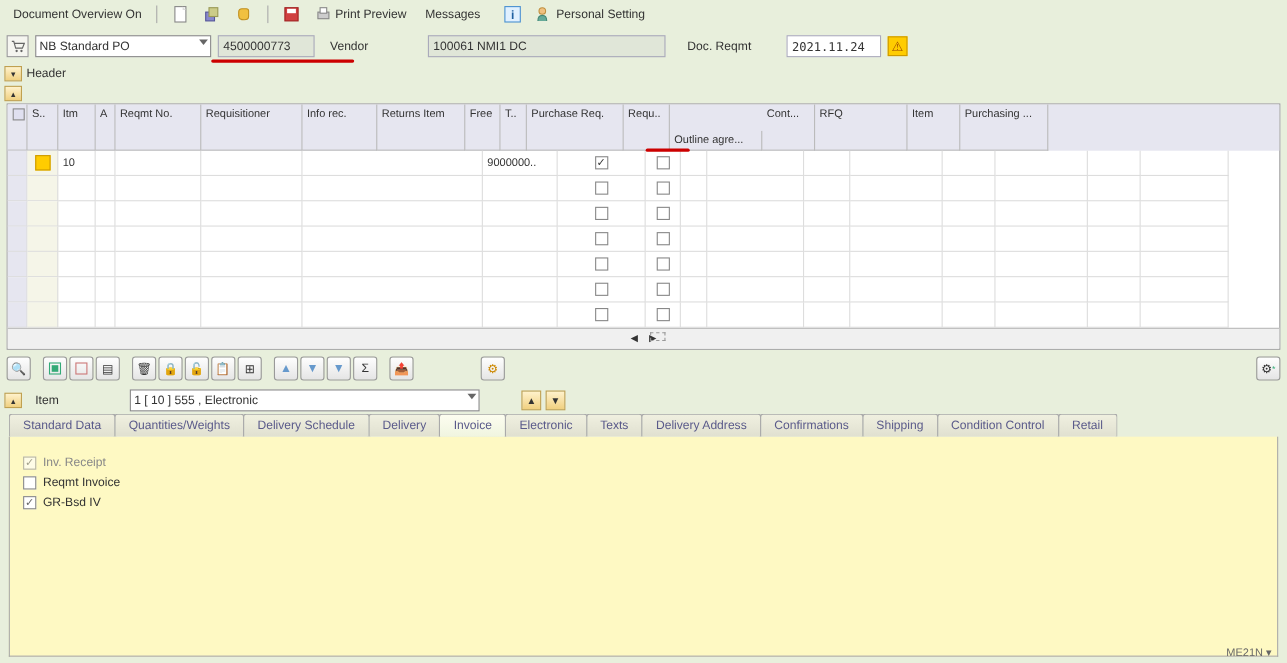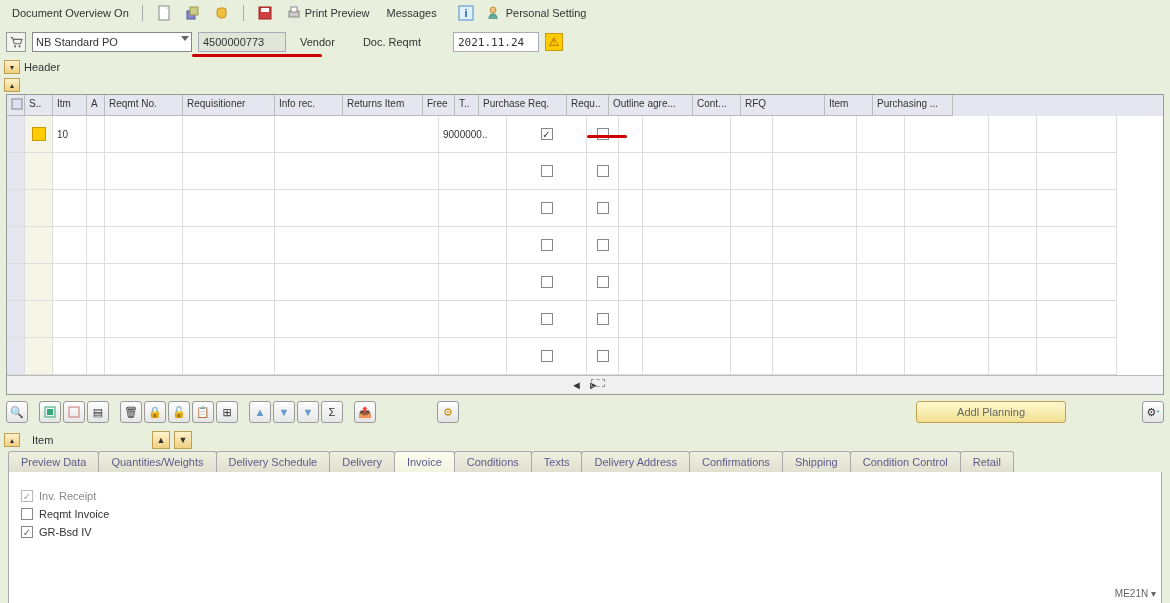--- a/index.html
+++ b/index.html
@@ -15,36 +15,36 @@
 .input-field { background: #e0e6d8; border: 1px solid #aab; height: 20px; padding: 0 4px; display: flex; align-items: center; }
 .label { padding: 0 8px; color: #333; }
 .warn-icon { width: 18px; height: 18px; background: #ffcc00; display: inline-flex; align-items: center; justify-content: center; border: 1px solid #cc9900; }
 .warn-icon::after { content: '⚠'; color: #994400; font-size: 12px; }
 .underline-red { position: absolute; height: 3px; background: #cc0000; border-radius: 2px; }
 .collapse-row { display: flex; align-items: center; padding: 2px 4px; gap: 4px; }
 .collapse-btn { width: 16px; height: 14px; background: linear-gradient(#fff2cc, #f0d080); border: 1px solid #c0a050; display: flex; align-items: center; justify-content: center; cursor: pointer; font-size: 8px; }
 .grid-wrap { margin: 0 6px; border: 1px solid #999; background: #fff; }
 .grid-header { display: flex; background: #e6e6f0; }
 .grid-header .cell { border-right: 1px solid #bbb; border-bottom: 1px solid #bbb; padding: 3px 4px; overflow: hidden; white-space: nowrap; font-size: 10px; color: #333; }
-.grid-body .row { display: flex; height: 37px; }
+.grid-body .row { display: flex; height: 23px; }
 .grid-body .cell { border-right: 1px solid #ddd; border-bottom: 1px solid #ddd; padding: 2px 4px; display: flex; align-items: center; overflow: hidden; font-size: 10px; }
 .row-head { width: 18px; background: #e6e6f0; border-right: 1px solid #bbb; }
 .status-cell { width: 28px; background: #f5f5e8; justify-content: center; }
 .status-warn { width: 14px; height: 14px; background: #ffcc00; border: 1px solid #cc9900; }
 .chk { width: 12px; height: 12px; border: 1px solid #888; background: #fff; display: flex; align-items: center; justify-content: center; }
 .chk.checked::after { content: '✓'; font-size: 10px; color: #333; }
 .grid-scroll { display: flex; justify-content: center; padding: 3px; background: #f0f0f0; border-top: 1px solid #bbb; gap: 6px; }
 .action-bar { display: flex; align-items: center; padding: 6px; gap: 3px; }
 .action-btn { width: 22px; height: 22px; border: 1px solid #999; background: linear-gradient(#fefefe, #e5e5e5); border-radius: 3px; display: flex; align-items: center; justify-content: center; cursor: pointer; font-size: 11px; }
 .action-btn.lg { width: auto; padding: 0 40px; background: linear-gradient(#fff8d0, #f0e090); border-color: #c0a050; color: #666; }
 .action-group { display: flex; gap: 2px; margin-right: 8px; }
 .tabs { display: flex; margin: 0 8px; position: relative; }
 .tab { padding: 4px 12px; background: linear-gradient(#f0f0e0, #e0e0d0); border: 1px solid #aaa; border-bottom: none; border-radius: 3px 3px 0 0; margin-right: -1px; cursor: pointer; font-size: 11px; color: #5a5a8a; position: relative; }
 .tab.active { background: linear-gradient(#fdfdf0, #f0f5e0); z-index: 2; }
-.tab-content { margin: 0 8px; background: #ffffff; border: 1px solid #aaa; border-top: none; padding: 18px 12px; height: 200px; }
+.tab-content { margin: 0 8px; background: #fef9c3; border: 1px solid #aaa; border-top: none; padding: 18px 12px; height: 200px; }
 .form-row { display: flex; align-items: center; gap: 6px; margin-bottom: 6px; }
 .cb { width: 12px; height: 12px; border: 1px solid #888; background: #fff; display: inline-flex; align-items: center; justify-content: center; }
 .cb.checked::after { content: '✓'; font-size: 10px; color: #666; }
 .cb.disabled { opacity: 0.6; }
 .spin-btn { width: 18px; height: 18px; background: linear-gradient(#fff2cc, #f0d080); border: 1px solid #c0a050; display: flex; align-items: center; justify-content: center; font-size: 9px; cursor: pointer; }
 .footer-corner { position: absolute; right: 14px; bottom: 4px; font-size: 10px; color: #666; }
 </style>
 </head>
 <body>
 
@@ -107,20 +107,23 @@
       </svg>
   </div>
   <div class="dropdown" style="width:160px;">
     <span>NB Standard PO</span>
     <span class="arrow"></span>
   </div>
   <div class="input-field" style="width:88px;">
     <span>4500000773</span>
   </div>
   <span class="label">Vendor</span>
+  <div class="input-field" style="width:216px; margin-left:40px;">
+    <span>100061 NMI1 DC</span>
+  </div>
   <span class="label" style="margin-left:6px;">Doc. Reqmt</span>
   <div class="input-field" style="width:86px; font-family:monospace; margin-left:18px; background:#fff;">
     <span>2021.11.24</span>
   </div>
   <span class="warn-icon"></span>
   <div class="underline-red" style="left:192px; top:28px; width:130px;"></div>
 </div>
 
 <div class="collapse-row">
   <div class="collapse-btn">▾</div>
@@ -142,21 +145,21 @@
         <div class="cell" style="width: 34px;">Itm</div>
         <div class="cell" style="width: 18px;">A</div>
         <div class="cell" style="width: 78px;">Reqmt No.</div>
         <div class="cell" style="width: 92px;">Requisitioner</div>
         <div class="cell" style="width: 68px;">Info rec.</div>
         <div class="cell" style="width: 80px;">Returns Item</div>
         <div class="cell" style="width: 32px;">Free</div>
         <div class="cell" style="width: 24px;">T..</div>
         <div class="cell" style="width: 88px;">Purchase Req.</div>
         <div class="cell" style="width: 42px;">Requ..</div>
-        <div class="cell" style="width: 84px;">Outline agre...</div>
+        <div class="cell" style="width: 84px; margin-top: 24px;">Outline agre...</div>
         <div class="cell" style="width: 48px;">Cont...</div>
         <div class="cell" style="width: 84px;">RFQ</div>
         <div class="cell" style="width: 48px;">Item</div>
         <div class="cell" style="width: 80px;">Purchasing ...</div>
       </div>
   </div>
   <div class="grid-body" id="grid-body">
       <div class="row">
         <div class="cell row-head"></div>
         <div class="cell status-cell" style="width: 28px;">
@@ -367,40 +370,43 @@
     <div class="action-btn" style="color:#69c;">▼</div>
     <div class="action-btn">Σ</div>
   </div>
   <div class="action-group">
     <div class="action-btn">📤</div>
   </div>
   <div class="action-group" style="margin-left:50px;">
     <div class="action-btn" style="color:#c80;">⚙</div>
   </div>
   <div style="flex:1;"></div>
-  <div class="action-btn lg">Addl Planning</div>
   <div style="width:70px;"></div>
   <div class="action-btn">⚙<span style="color:#3a7;font-size:8px;">*</span></div>
 </div>
 
 <div class="collapse-row" style="padding-left:4px;">
   <div class="collapse-btn">▴</div>
   <span class="label" style="width:90px; display:inline-block;">Item</span>
+  <div class="dropdown" style="width:318px; background:#fff;">
+    <span>1 [ 10 ] 555 , Electronic</span>
+    <span class="arrow"></span>
+  </div>
   <div style="width:30px;"></div>
   <div class="spin-btn">▲</div>
   <div class="spin-btn">▼</div>
 </div>
 
 <div class="tabs" id="tabs">
-    <div class="tab">Preview Data</div>
+    <div class="tab">Standard Data</div>
     <div class="tab">Quantities/Weights</div>
     <div class="tab">Delivery Schedule</div>
     <div class="tab">Delivery</div>
     <div class="tab active">Invoice</div>
-    <div class="tab">Conditions</div>
+    <div class="tab">Electronic</div>
     <div class="tab">Texts</div>
     <div class="tab">Delivery Address</div>
     <div class="tab">Confirmations</div>
     <div class="tab">Shipping</div>
     <div class="tab">Condition Control</div>
     <div class="tab">Retail</div>
   </div>
 <div class="tab-content">
   <div style="display:flex; gap:200px;">
     <div>

